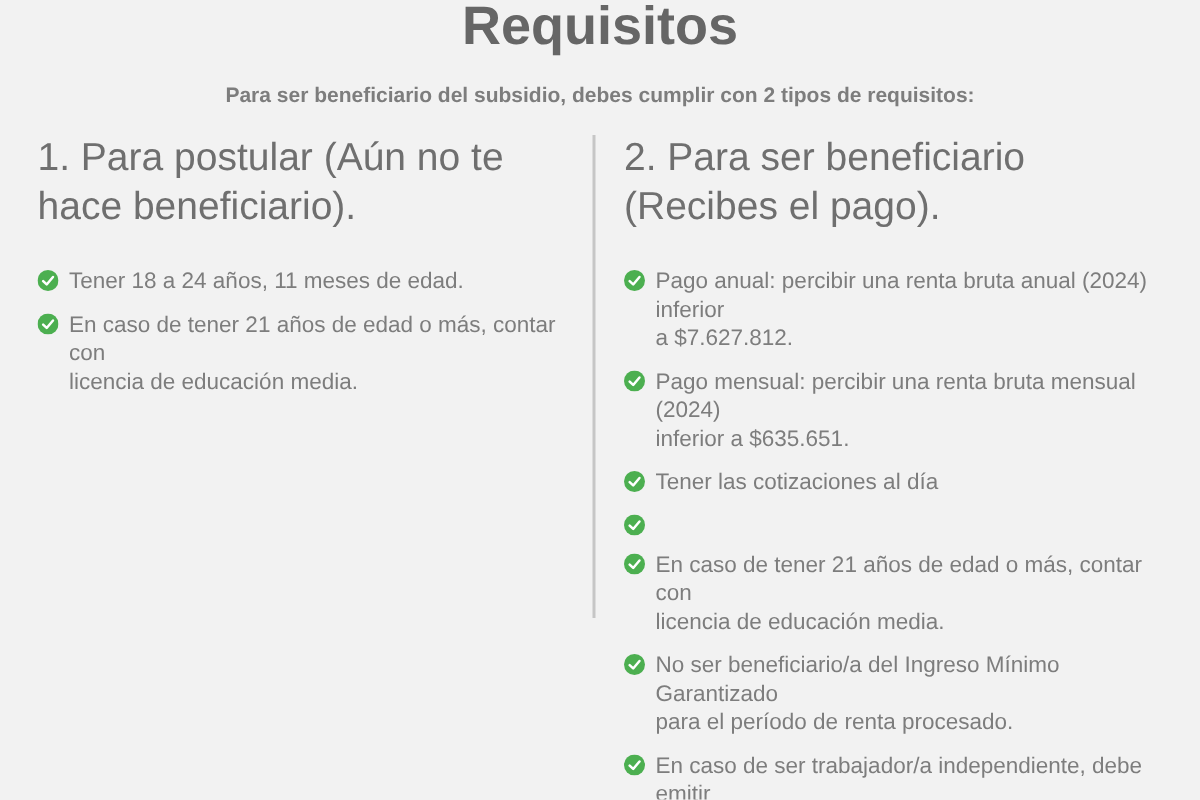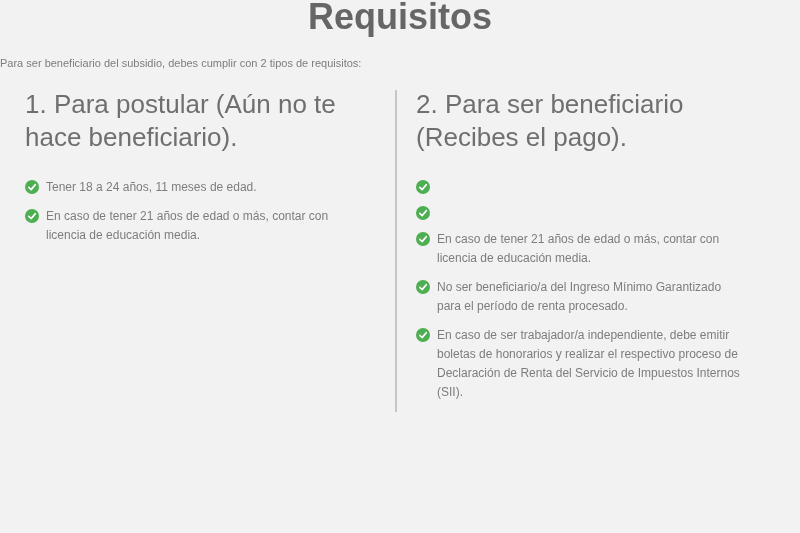--- a/index.html
+++ b/index.html
@@ -26,24 +26,25 @@
     margin: 0;
     margin-top: -4px;
     text-align: center;
     font-size: 36px;
     font-weight: bold;
     line-height: 42px;
     color: var(--title-text);
   }
   .page-subtitle {
     margin: 17px 0 0 0;
-    text-align: left;
-    font-size: 11px;
+    text-align: center;
+    font-size: 14px;
     line-height: 16px;
     color: var(--body-text);
+    font-weight: bold;
   }
   .columns {
     display: flex;
     align-items: flex-start;
     margin-top: 17px;
   }
   .col {
     padding-top: 0;
   }
   .col-left {
@@ -74,21 +75,21 @@
   }
   .req-list {
     list-style: none;
     margin: 24px 0 0 0;
     padding: 0;
   }
   .req-item {
     display: flex;
     align-items: flex-start;
     margin-bottom: 10px;
-    font-size: 12px;
+    font-size: 15px;
     line-height: 19px;
     color: var(--body-text);
   }
   .check {
     flex: 0 0 auto;
     width: 14px; height: 14px;
     margin-right: 7px;
     margin-top: 2px;
   }
   .check svg { display: block; }
@@ -133,29 +134,50 @@
   </li>
 </ul>
     </section>
 
     <div class="divider"></div>
 
     <section class="col col-right">
       <h2 class="col-heading">2. Para ser beneficiario
 (Recibes el pago).</h2>
       <ul class="req-list">
-
-
-  <li class="req-item">
-    <span class="check">
-      <svg viewBox="0 0 16 16" width="14" height="14" aria-hidden="true">
-        <circle class="cfill" cx="8" cy="8" r="8"></circle>
-        <path d="M4.3 8.4 L7 11 L11.8 5.3" fill="none" stroke="#ffffff" stroke-width="1.9" stroke-linecap="round" stroke-linejoin="round"></path>
-      </svg>
-    </span>
+  <li class="req-item">
+    <span class="check">
+      <svg viewBox="0 0 16 16" width="14" height="14" aria-hidden="true">
+        <circle class="cfill" cx="8" cy="8" r="8"></circle>
+        <path d="M4.3 8.4 L7 11 L11.8 5.3" fill="none" stroke="#ffffff" stroke-width="1.9" stroke-linecap="round" stroke-linejoin="round"></path>
+      </svg>
+    </span>
+    <span class="item-text">Pago anual: percibir una renta bruta anual (2024) inferior
+a $7.627.812.</span>
+  </li>
+
+  <li class="req-item">
+    <span class="check">
+      <svg viewBox="0 0 16 16" width="14" height="14" aria-hidden="true">
+        <circle class="cfill" cx="8" cy="8" r="8"></circle>
+        <path d="M4.3 8.4 L7 11 L11.8 5.3" fill="none" stroke="#ffffff" stroke-width="1.9" stroke-linecap="round" stroke-linejoin="round"></path>
+      </svg>
+    </span>
+    <span class="item-text">Pago mensual: percibir una renta bruta mensual (2024)
+inferior a $635.651.</span>
+  </li>
+
+  <li class="req-item">
+    <span class="check">
+      <svg viewBox="0 0 16 16" width="14" height="14" aria-hidden="true">
+        <circle class="cfill" cx="8" cy="8" r="8"></circle>
+        <path d="M4.3 8.4 L7 11 L11.8 5.3" fill="none" stroke="#ffffff" stroke-width="1.9" stroke-linecap="round" stroke-linejoin="round"></path>
+      </svg>
+    </span>
+    <span class="item-text">Tener las cotizaciones al día</span>
   </li>
 
   <li class="req-item">
     <span class="check">
       <svg viewBox="0 0 16 16" width="14" height="14" aria-hidden="true">
         <circle class="cfill" cx="8" cy="8" r="8"></circle>
         <path d="M4.3 8.4 L7 11 L11.8 5.3" fill="none" stroke="#ffffff" stroke-width="1.9" stroke-linecap="round" stroke-linejoin="round"></path>
       </svg>
     </span>
   </li>

